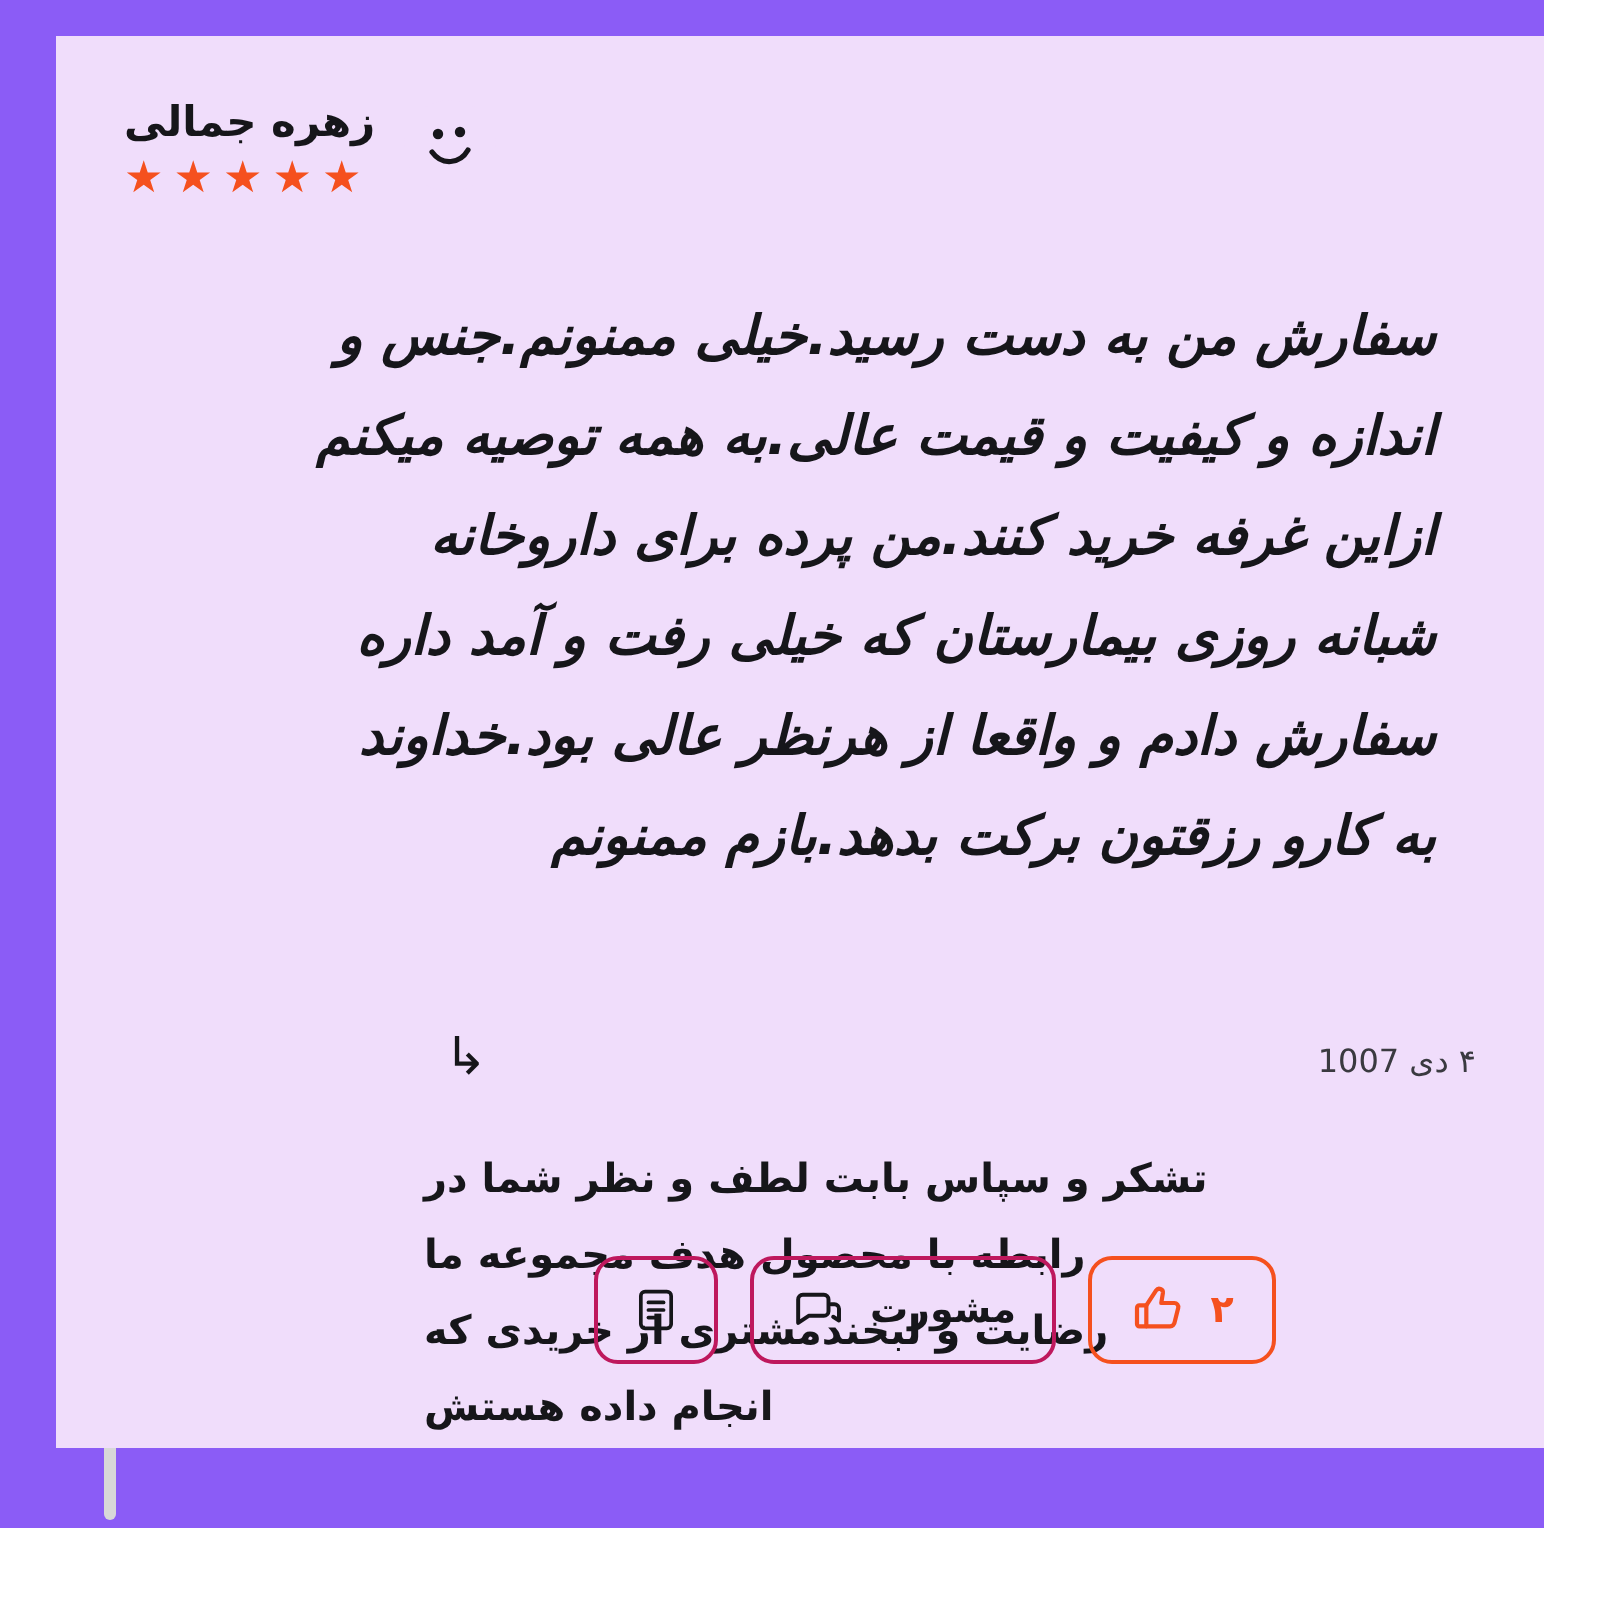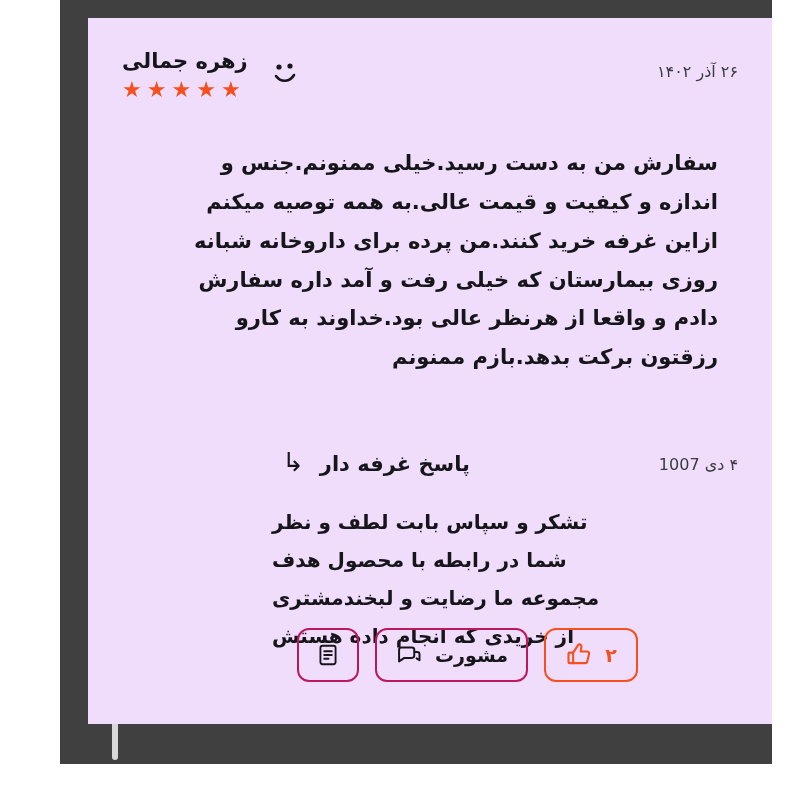--- a/index.html
+++ b/index.html
@@ -6,23 +6,23 @@
     margin: 0;
     padding: 0;
     width: 800px;
     height: 800px;
     overflow: hidden;
     font-family: "DejaVu Sans", "Liberation Sans", sans-serif;
   }
 
   #page {
     position: relative;
-    width: 740px;
+    width: 800px;
     height: 800px;
-    background: #404040;
+    background: #8b5cf6;
     box-sizing: border-box;
     margin-left: 47px;
   }
 
   
   .edge-strip-right {
     position: absolute;
     top: 0;
     right: 0;
     width: 28px;
@@ -122,27 +122,28 @@
     font-size: 16px;
     color: #3a3a40;
     direction: rtl;
     padding-top: 14px;
     white-space: nowrap;
   }
 
   
   .review-body {
     margin-top: 22px;
-    font-size: 21px;
+    font-size: 27px;
     font-weight: bold;
     line-height: 1.85;
     color: #16161a;
     direction: rtl;
     max-width: 560px;
     margin-right: 20px;
+    font-style: italic;
   }
 
   
   .reply-header {
     display: flex;
     flex-direction: row-reverse;
     align-items: center;
     justify-content: space-between;
     margin-top: 74px;
   }
@@ -263,29 +264,27 @@
           <div class="stars">
             <span class="star">★</span>
             <span class="star">★</span>
             <span class="star">★</span>
             <span class="star">★</span>
             <span class="star">★</span>
           </div>
         </div>
       </div>
 
-      <div class="review-date">۲۶ آذر ۱۴۰۲</div>
     </div>
 
     <div class="review-body">سفارش من به دست رسید.خیلی ممنونم.جنس و اندازه و کیفیت و قیمت عالی.به همه توصیه میکنم ازاین غرفه خرید کنند.من پرده برای داروخانه شبانه روزی بیمارستان که خیلی رفت و آمد داره سفارش دادم و واقعا از هرنظر عالی بود.خداوند به کارو رزقتون برکت بدهد.بازم ممنونم</div>
 
     <div class="reply-header">
       <div class="reply-title-wrap">
         <span class="reply-arrow">↳</span>
-        <span class="reply-title">پاسخ غرفه دار</span>
       </div>
       <div class="reply-date">۴ دی 1007</div>
     </div>
 
     <div class="reply-body">تشکر و سپاس بابت لطف و نظر شما در رابطه با محصول هدف مجموعه ما رضایت  و لبخندمشتری از خریدی که انجام داده هستش</div>
 
     <div class="actions">
 
       <div class="btn like">
         <span class="icon">

